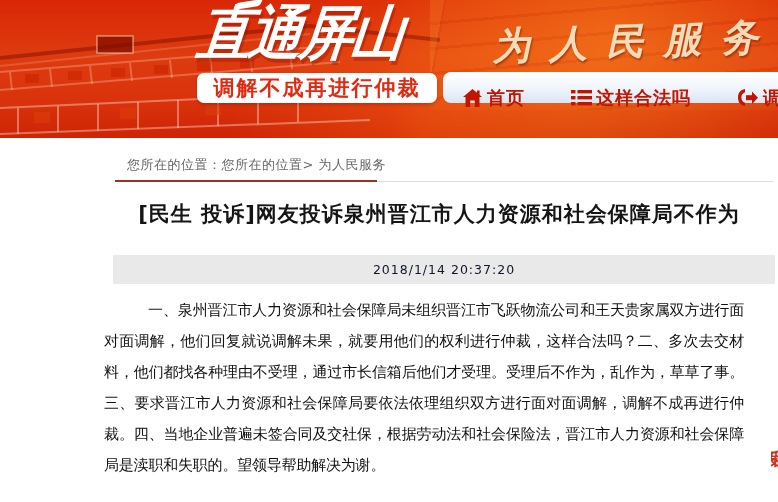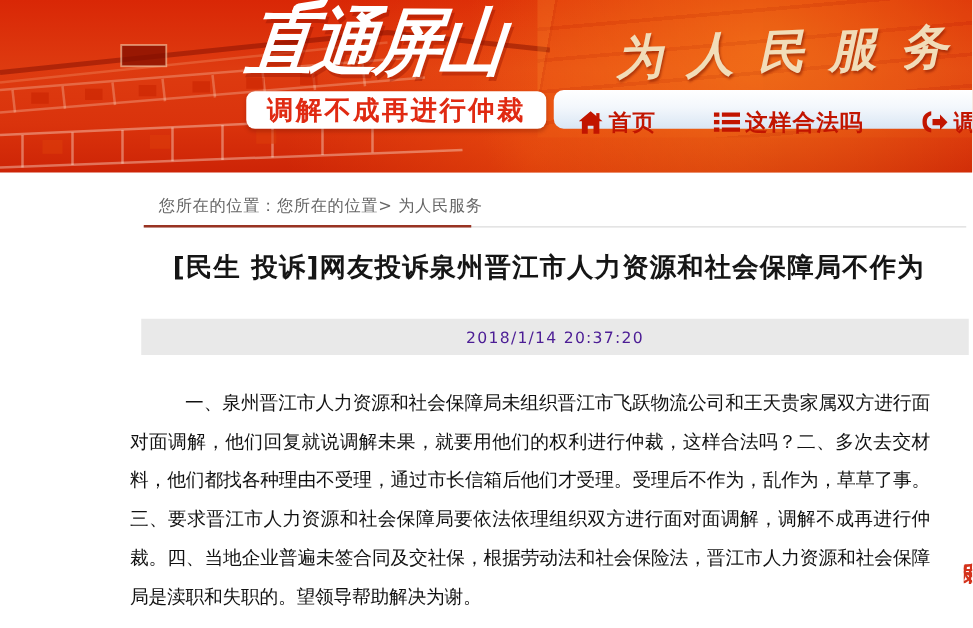--- a/index.html
+++ b/index.html
@@ -78,27 +78,27 @@
   }
   
   .content { position:absolute; left:103px; top:0; width:672px; height:502px; }
   .article-title {
     position:absolute; left:0; top:200px; width:672px;
     text-align:center; font-size:21px; font-weight:bold; color:#151515;
     letter-spacing:1px; white-space:nowrap;
   }
   .date-bar {
     position:absolute; left:10px; top:255px; width:662px; height:29px;
-    background:#e9e9e9; color:#4c1d95; font-size:12.5px;
+    background:#e9e9e9; color:#0f172a; font-size:12.5px;
     display:flex; align-items:center; justify-content:center; letter-spacing:1px;
   }
   .article-body {
     position:absolute; left:1px; top:295px; width:640px;
     font-size:15px; line-height:31px; color:#111;
-    text-align:justify; text-indent:44px; letter-spacing:-.2px;margin-top:12px;
+    text-align:justify; text-indent:44px; letter-spacing:-.2px;
   }
   
   .floating-fragment {
     position:absolute; left:771px; top:436px; width:7px; height:50px;
     overflow:hidden; color:#d4331c; font-size:17px; line-height:13px;
     font-weight:bold; writing-mode:vertical-rl; text-orientation:upright;
     cursor:pointer;
   }
 </style>
 </head>

